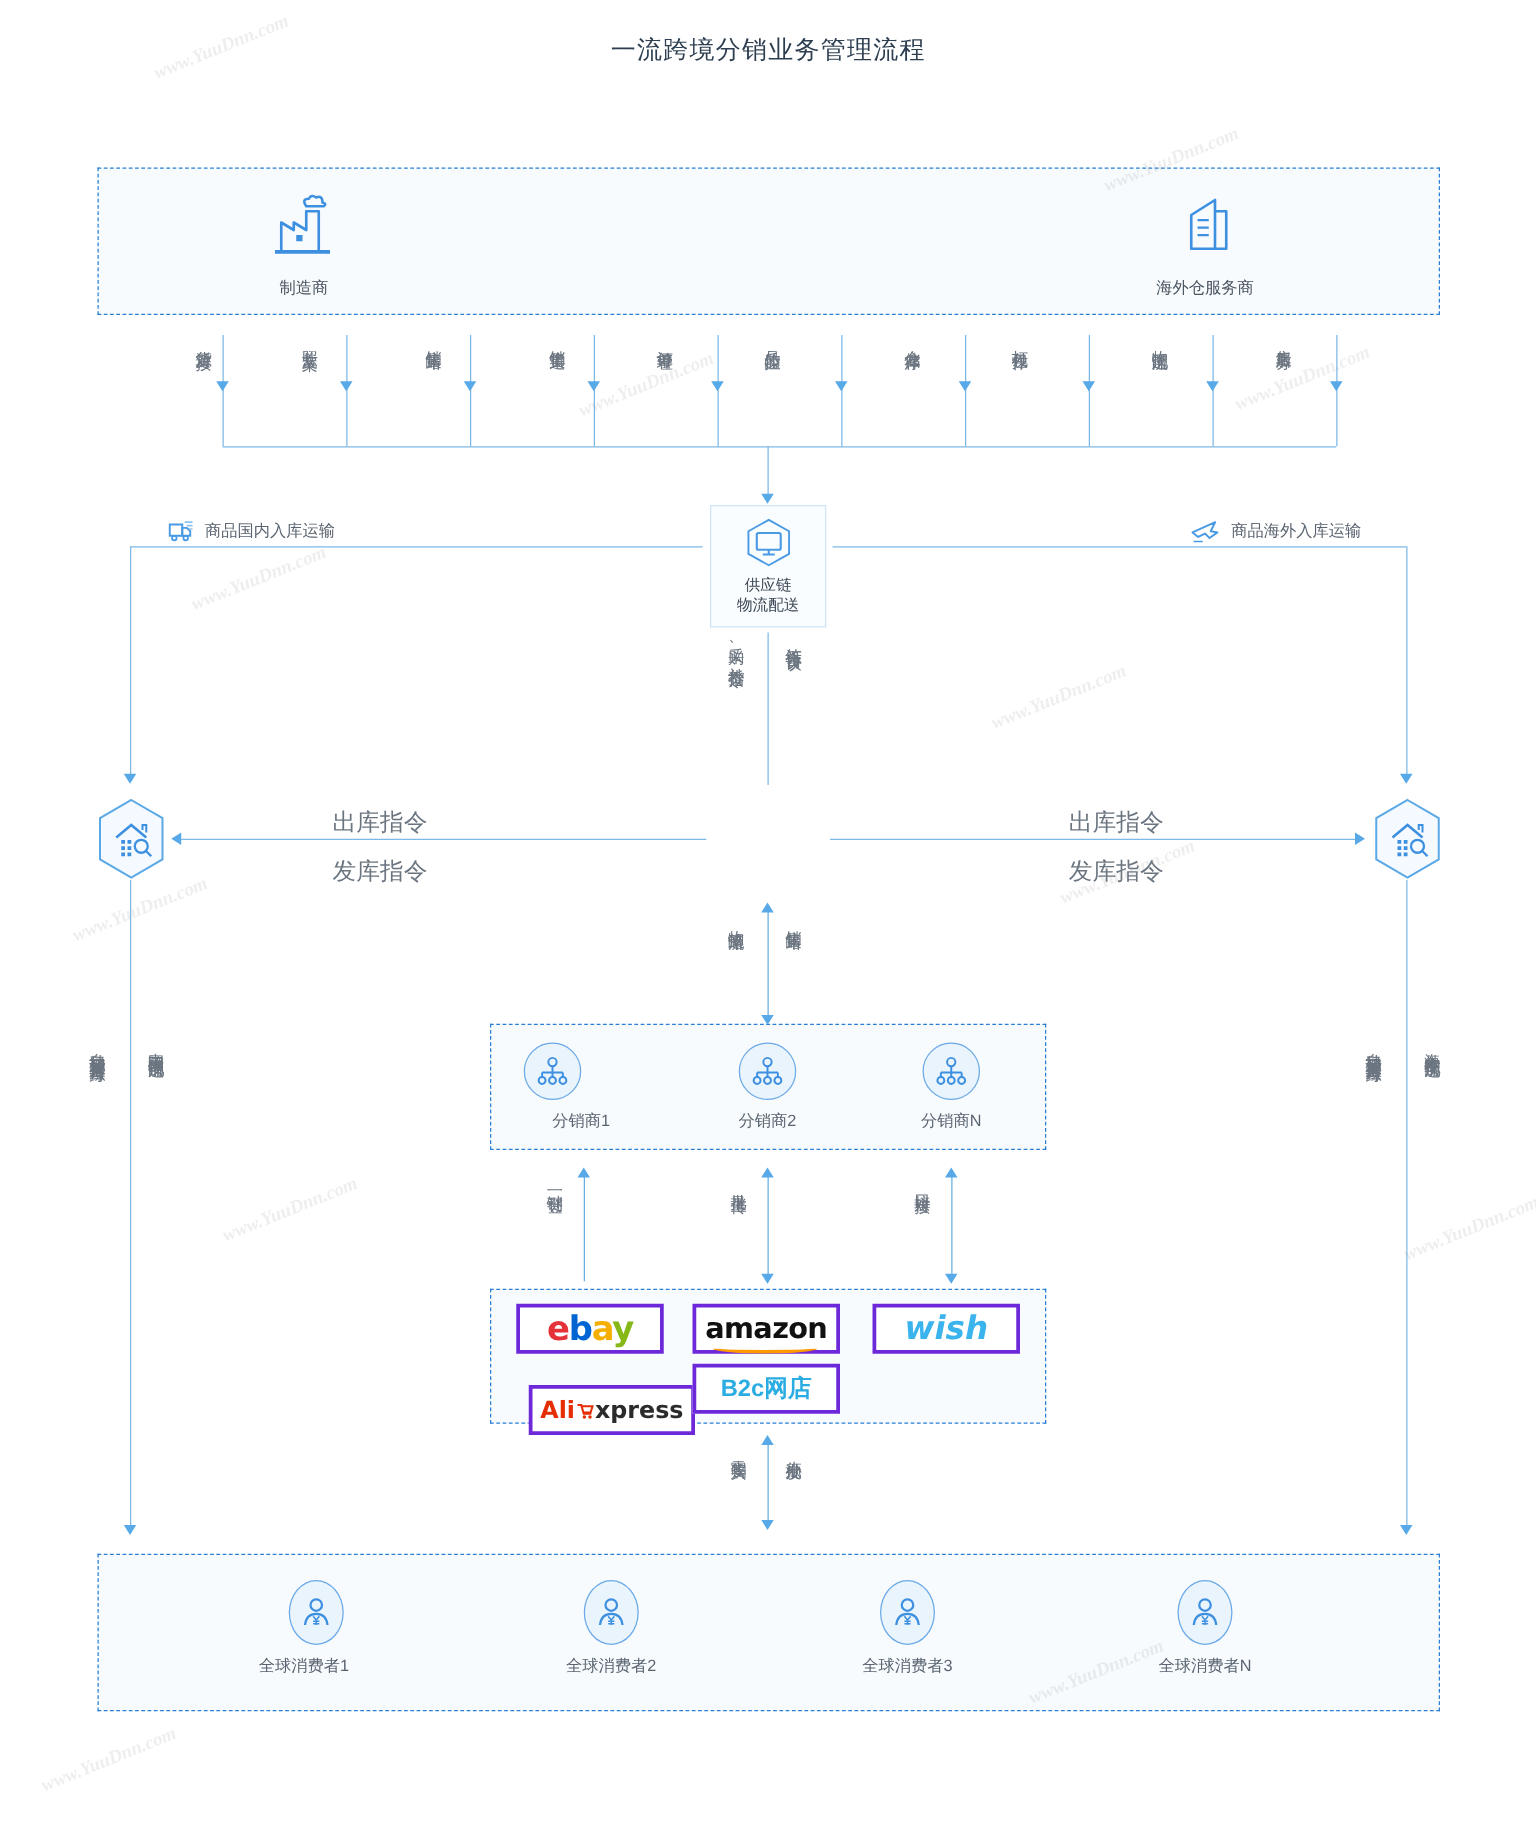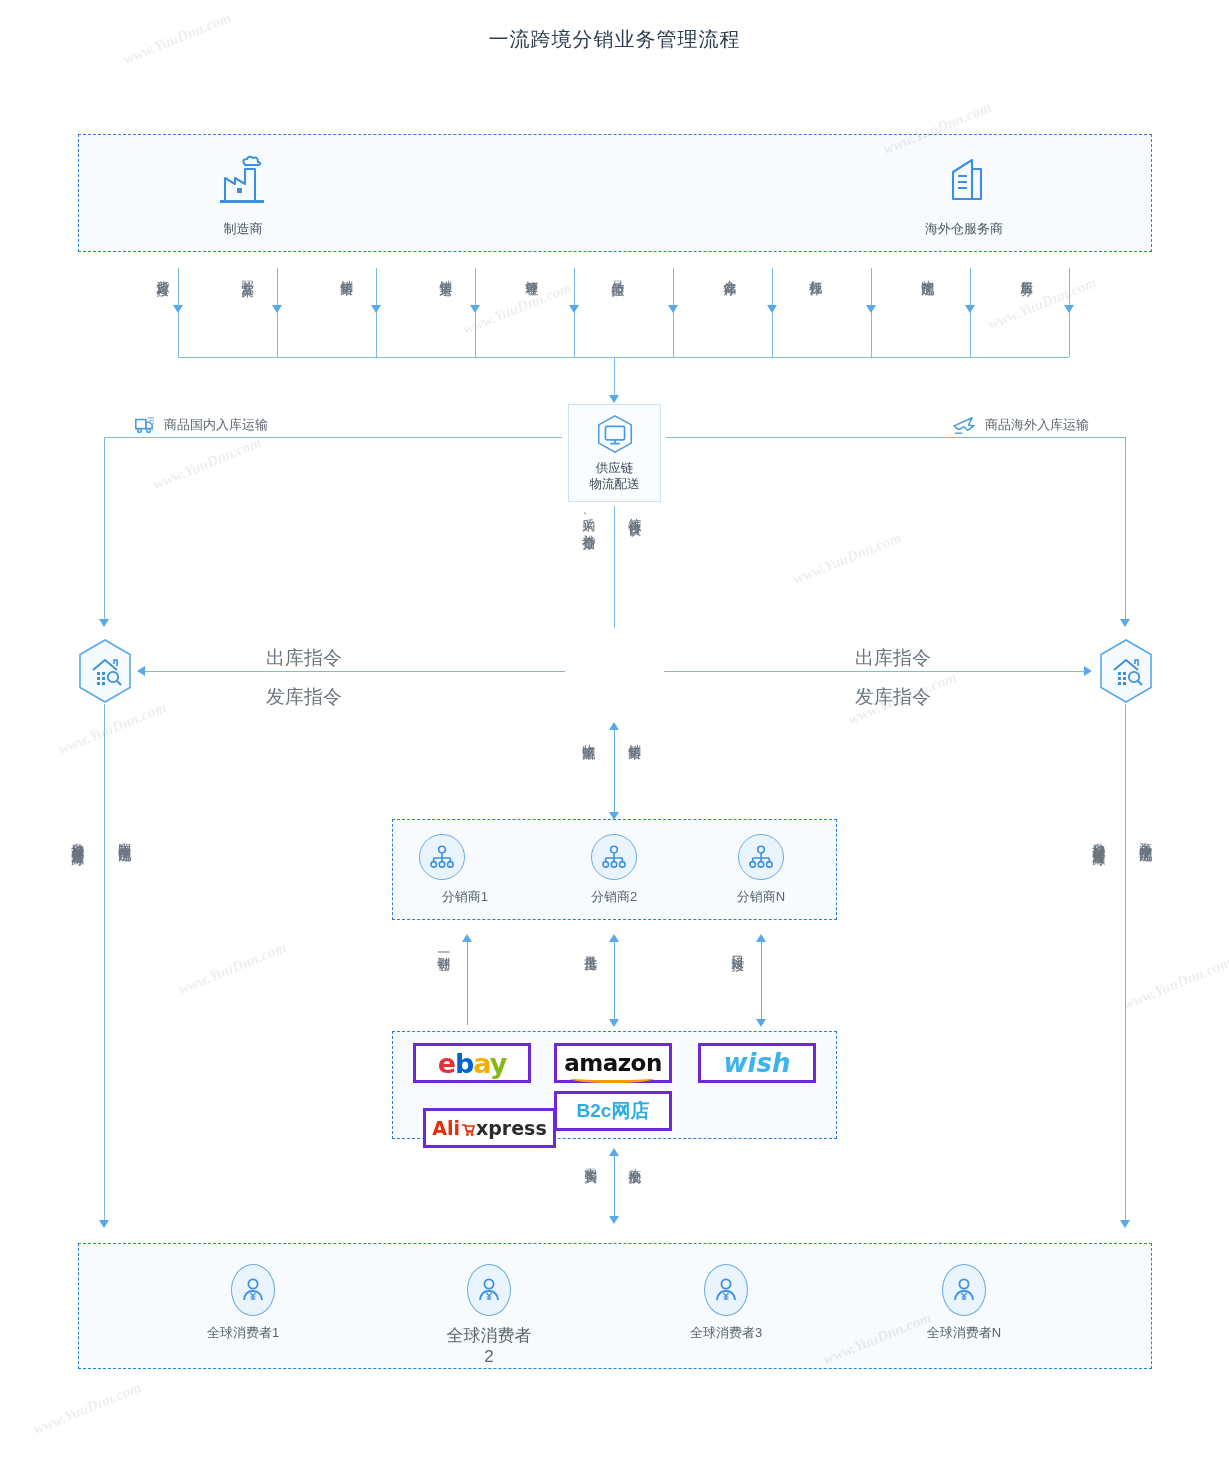--- a/index.html
+++ b/index.html
@@ -374,21 +374,21 @@
   </div>
 
   <div class="abs" style="left:443px;top:1264px;width:92px;text-align:center;">
     <div class="circ oval">
       <svg width="24" height="28" viewBox="0 0 24 28">
         <circle cx="12" cy="8" r="4.6" fill="none" stroke="#3d8fe0" stroke-width="1.8"></circle>
         <path d="M3 24 q1-9 9-9 q8 0 9 9" fill="none" stroke="#3d8fe0" stroke-width="1.8"></path>
         <path d="M9.5 17 L12 20 L14.5 17 M9.5 21 H14.5 M9.5 23 H14.5 M12 20 V24" stroke="#3d8fe0" stroke-width="1.2" fill="none"></path>
       </svg>
     </div>
-    <div class="lbl" style="margin-top:8px;font-size:17px;">全球消费者2</div>
+    <div class="lbl" style="margin-top:8px;font-size:13px;">全球消费者2</div>
   </div>
 
   <div class="abs" style="left:680px;top:1264px;width:92px;text-align:center;">
     <div class="circ oval">
       <svg width="24" height="28" viewBox="0 0 24 28">
         <circle cx="12" cy="8" r="4.6" fill="none" stroke="#3d8fe0" stroke-width="1.8"></circle>
         <path d="M3 24 q1-9 9-9 q8 0 9 9" fill="none" stroke="#3d8fe0" stroke-width="1.8"></path>
         <path d="M9.5 17 L12 20 L14.5 17 M9.5 21 H14.5 M9.5 23 H14.5 M12 20 V24" stroke="#3d8fe0" stroke-width="1.2" fill="none"></path>
       </svg>
     </div>

